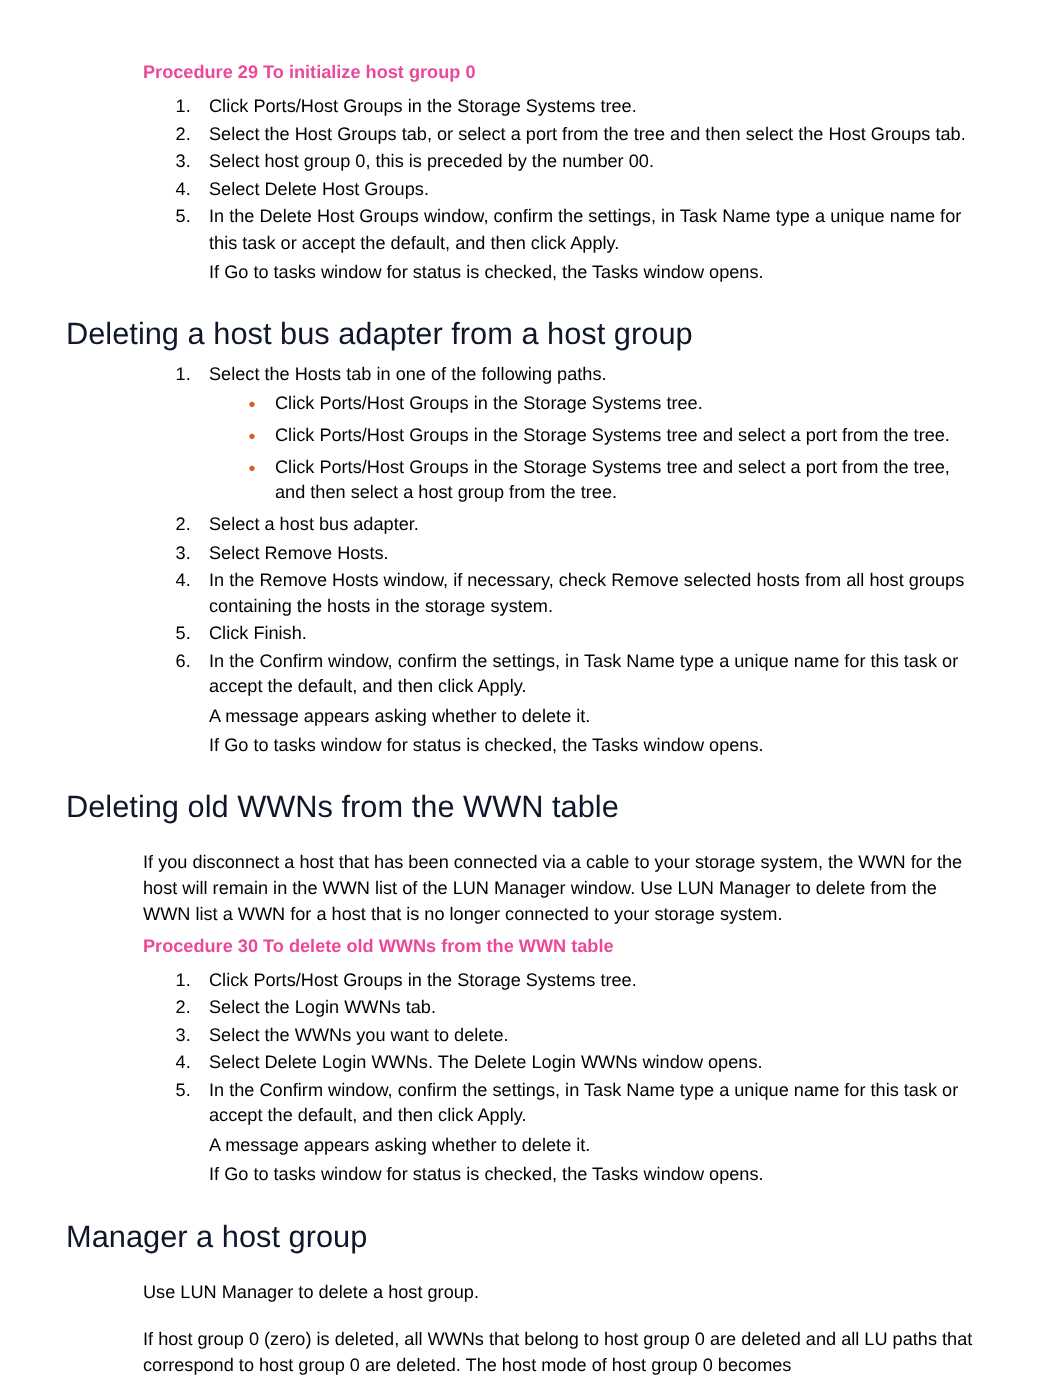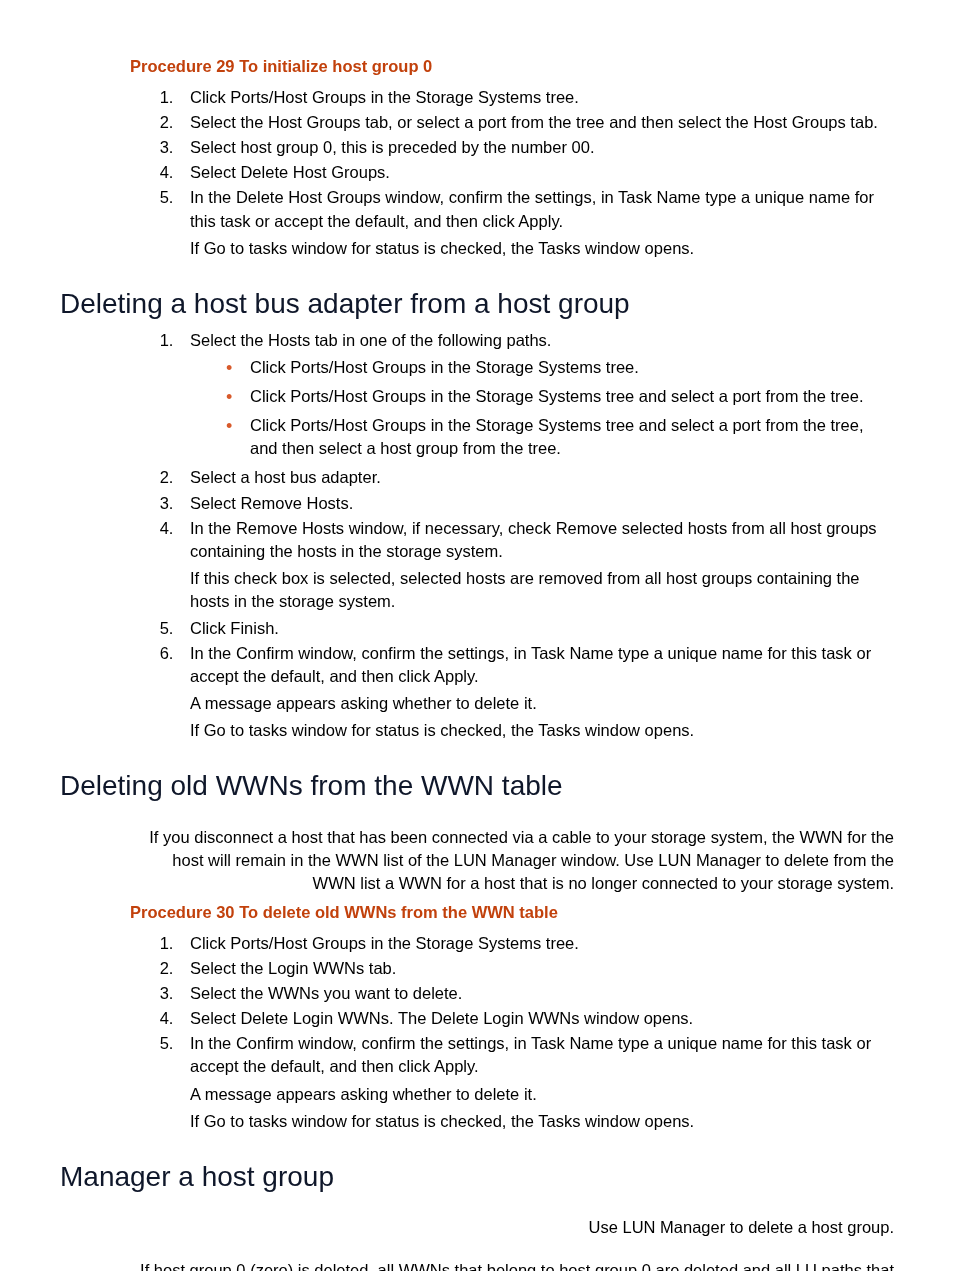--- a/index.html
+++ b/index.html
@@ -6,21 +6,21 @@
     font-family: Arial, Helvetica, sans-serif;
     font-size: 16.5px;
     line-height: 1.4;
     color: #000;
     margin: 0;
     padding: 55px 60px 30px 60px;
     width: 954px;
     box-sizing: border-box;
   }
   .procedure-heading {
-    color: #c2410c;
+    color: #ec4899;
     font-weight: bold;
     font-size: 16.5px;
     margin: 0 0 8px 70px;
   }
   h2.section-heading {
     color: #0f172a;
     font-weight: normal;
     font-size: 28px;
     margin: 24px 0 6px 0;
   }
@@ -48,21 +48,20 @@
   ul.sub > li::before {
     content: "•";
     color: #d85a2b;
     position: absolute;
     left: 0;
     top: 0;
     font-size: 18px;
   }
   p.body {
     margin: 20px 0 6px 70px;
-    text-align: right;
   }
   .b { font-weight: normal; }
 </style>
 </head>
 <body>
 
 <div class="procedure-heading">Procedure 29 To initialize host group 0</div>
 
 <ol class="steps">
   <li>
@@ -98,21 +97,20 @@
         <span>Click </span><span class="b">Ports/Host Groups</span><span> in the </span><span class="b">Storage Systems</span><span> tree and select a port from the tree, and then select a host group from the tree.</span>
       </li>
     </ul>
   </li>
   <li>Select a host bus adapter.</li>
   <li>
     <span>Select </span><span class="b">Remove Hosts</span><span>.</span>
   </li>
   <li>
     <span>In the </span><span class="b">Remove Hosts</span><span> window, if necessary, check </span><span class="b">Remove selected hosts from all host groups containing the hosts in the storage system</span><span>.</span>
-    <p>If this check box is selected, selected hosts are removed from all host groups containing the hosts in the storage system.</p>
   </li>
   <li>
     <span>Click </span><span class="b">Finish</span><span>.</span>
   </li>
   <li>
     <span>In the </span><span class="b">Confirm</span><span> window, confirm the settings, in </span><span class="b">Task Name</span><span> type a unique name for this task or accept the default, and then click </span><span class="b">Apply</span><span>.</span>
     <p>A message appears asking whether to delete it.</p>
     <p>
       <span>If </span><span class="b">Go to tasks window for status</span><span> is checked, the </span><span class="b">Tasks</span><span> window opens.</span>
     </p>

